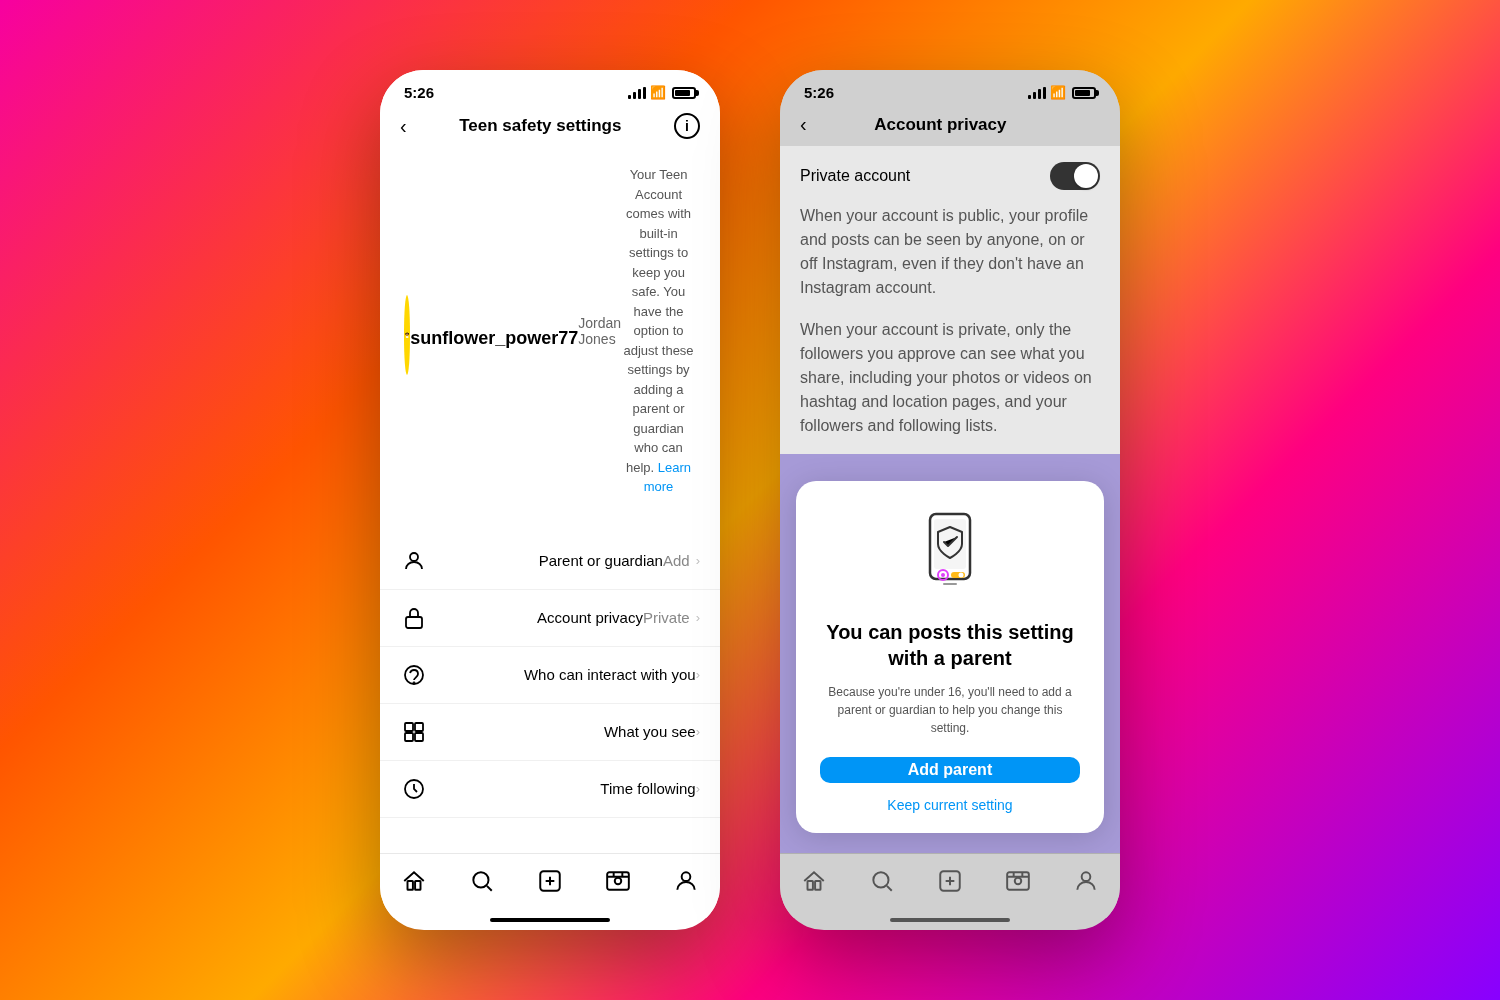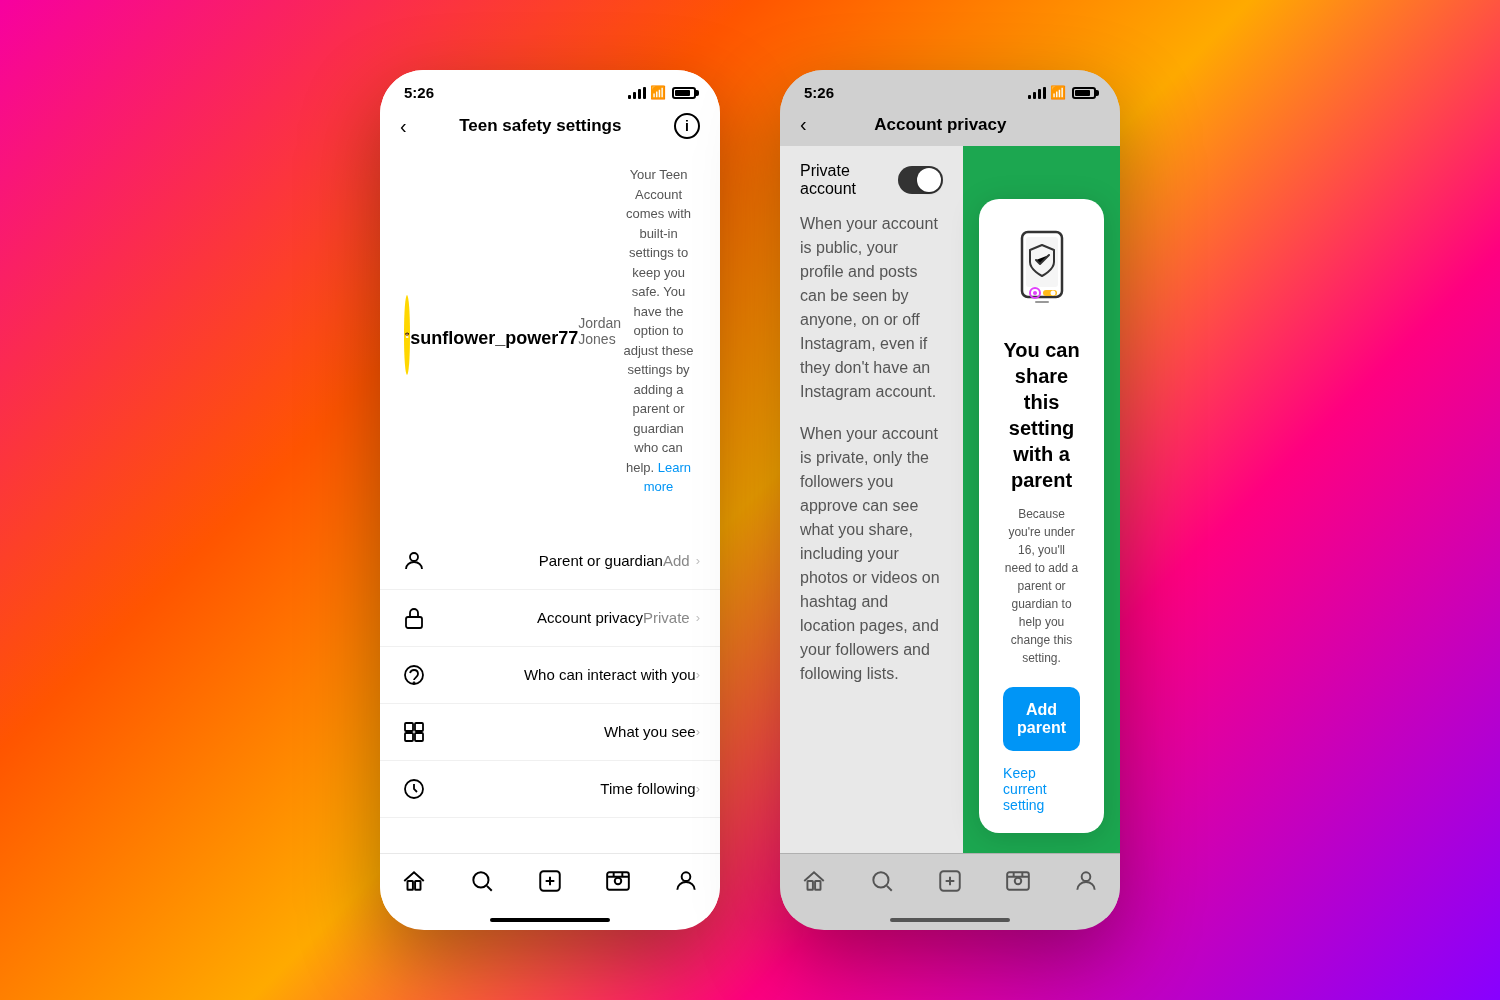--- a/index.html
+++ b/index.html
@@ -267,22 +267,23 @@
       width: 120px;
       height: 4px;
       background: #000;
       border-radius: 2px;
       margin: 0 auto;
     }
 
     
     .phone2-content {
       flex: 1;
-      background: #22c55e;
-      display: flex;
+      background: #c4b5fd;
+      display: flex;
+      flex-direction: column;
     }
 
     .privacy-section {
       background: #e8e8e8;
       padding: 16px 20px;
     }
 
     .private-account-row {
       display: flex;
       align-items: center;
@@ -368,21 +369,21 @@
       line-height: 1.5;
       margin-bottom: 20px;
     }
 
     .add-parent-btn {
       width: 100%;
       background: #0095f6;
       color: #fff;
       border: none;
       border-radius: 10px;
-      padding: 14px;
+      padding: 4px;
       font-size: 16px;
       font-weight: 600;
       cursor: pointer;
       margin-bottom: 14px;
     }
 
     .keep-setting-link {
       color: #0095f6;
       font-size: 14px;
       font-weight: 500;
@@ -616,21 +617,21 @@
             <circle cx="28" cy="66" r="5" fill="none" stroke="#E040FB" stroke-width="2"></circle>
             <circle cx="28" cy="66" r="2" fill="#E040FB"></circle>
 
             <rect x="36" y="63" width="14" height="6" rx="3" fill="#FFB300" opacity="0.9"></rect>
             <circle cx="46" cy="66" r="2.5" fill="#fff"></circle>
 
             <rect x="28" y="74" width="14" height="2" rx="1" fill="#999"></rect>
           </svg>
         </div>
 
-        <div class="modal-title">You can share this setting with a parent</div>
+        <div class="modal-title">You can posts this setting with a parent</div>
         <div class="modal-desc">Because you're under 16, you'll need to add a parent or guardian to help you change this setting.</div>
 
         <button class="add-parent-btn">Add parent</button>
 
         <span class="keep-setting-link">Keep current setting</span>
       </div>
     </div>
   </div>
 
   <div class="tab-bar dark">

